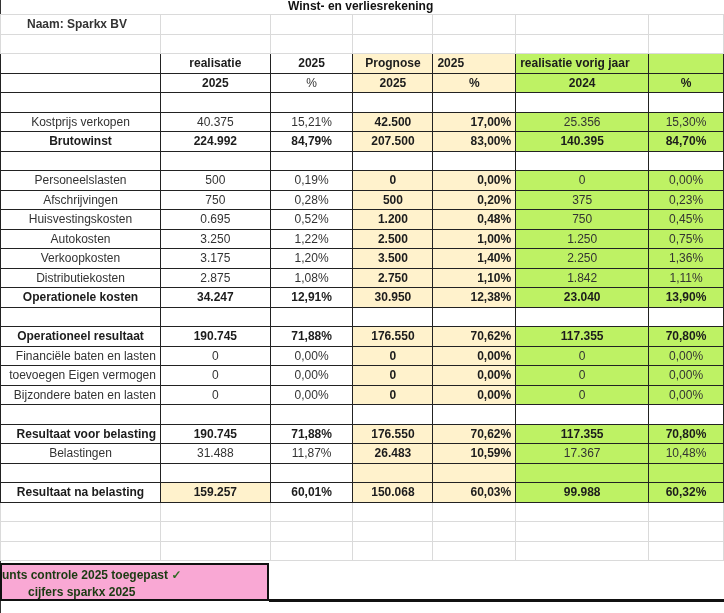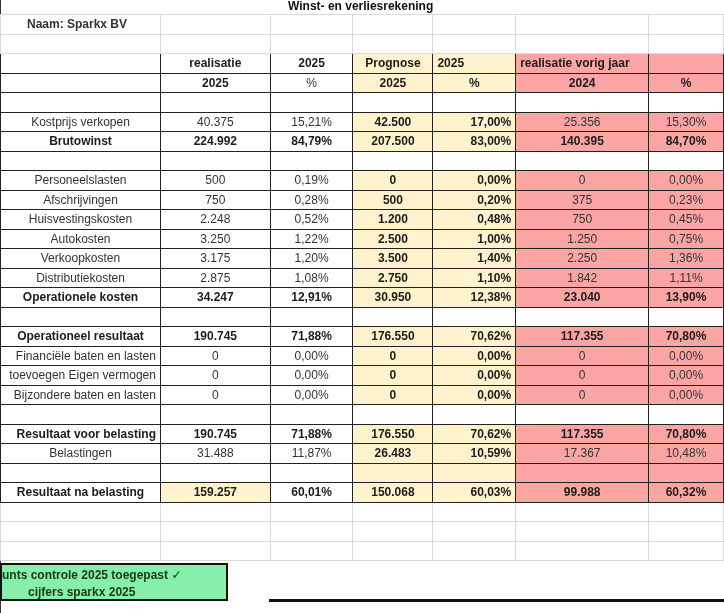--- a/index.html
+++ b/index.html
@@ -7,25 +7,25 @@
          font-family:"Liberation Sans", sans-serif; font-size:12px; color:#222; }
   .title { position:absolute; left:0; top:0; width:724px; height:14px; line-height:13px;
            text-align:center; font-weight:bold; font-size:12px; color:#111; }
   .title span { position:absolute; left:288px; }
   table.sheet { position:absolute; left:0; top:14px; border-collapse:collapse; table-layout:fixed; }
   table.sheet td { height:18.5px; padding:0 4px; border:1px solid #dadada; white-space:nowrap;
                    overflow:hidden; font-size:12px; text-align:center; color:#333; }
   td.b { border:1px solid #222 !important; }
   .bold { font-weight:bold; color:#1c1c1c !important; }
   .yel { background:#fff2cc; }
-  .grn { background:#fca5a5; }
+  .grn { background:#bef264; }
   .right { text-align:right !important; }
   .left { text-align:left !important; }
   .naam { font-weight:bold; color:#222; padding-left:26px !important; text-align:left !important;margin-left:12px; }
-  .stamp { position:absolute; left:0; top:563px; width:228px; height:38px; background:#86efac;
+  .stamp { position:absolute; left:0; top:563px; width:269px; height:38px; background:#f9a8d4;
            border:2px solid #111; box-sizing:border-box; }
   .stamp div { font-weight:bold; font-size:12px; color:#1b3a12; line-height:18px; white-space:nowrap; }
   .stamp .l1 { position:absolute; left:0; top:1px; }
   .stamp .l2 { position:absolute; left:26px; top:18px; }
   .check { color:#2c6b1f; }
   .thickline { position:absolute; left:269px; top:599px; width:455px; height:3px; background:#111; }
   .leftedge { position:absolute; left:0; top:0; width:1px; height:613px; background:#333; }
 </style>
 </head>
 <body>
@@ -131,21 +131,21 @@
         <td class="b">Afschrijvingen</td>
         <td class="b">750</td>
         <td class="b">0,28%</td>
         <td class="b bold yel">500</td>
         <td class="b bold yel right">0,20%</td>
         <td class="b grn">375</td>
         <td class="b grn">0,23%</td>
       </tr>
       <tr>
         <td class="b">Huisvestingskosten</td>
-        <td class="b">2.248</td>
+        <td class="b">0.695</td>
         <td class="b">0,52%</td>
         <td class="b bold yel">1.200</td>
         <td class="b bold yel right">0,48%</td>
         <td class="b grn">750</td>
         <td class="b grn">0,45%</td>
       </tr>
       <tr>
         <td class="b">Autokosten</td>
         <td class="b">3.250</td>
         <td class="b">1,22%</td>

